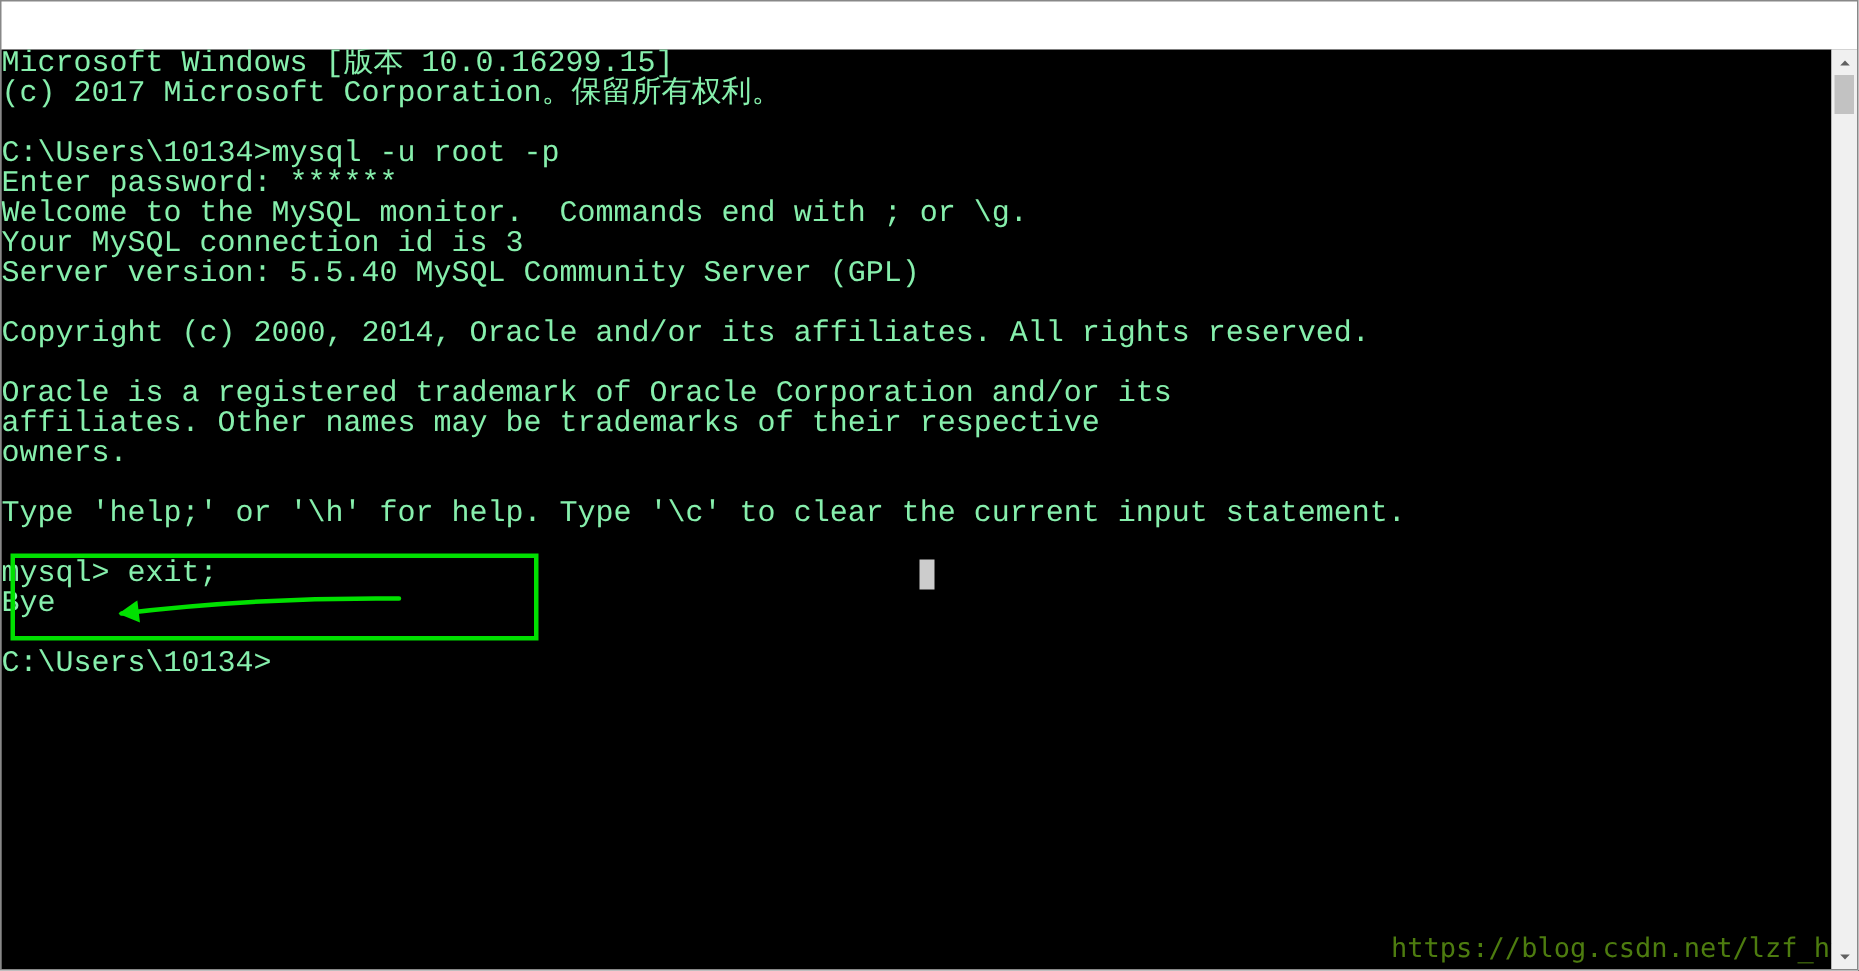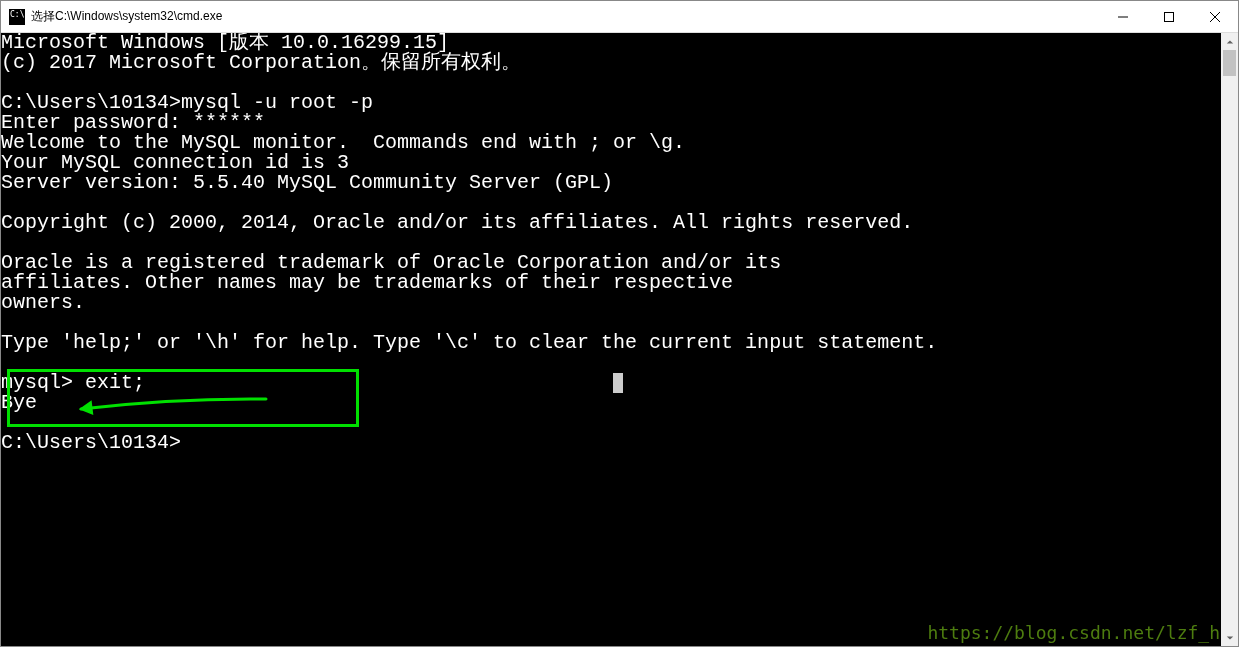--- a/index.html
+++ b/index.html
@@ -5,58 +5,38 @@
   * { margin:0; padding:0; box-sizing:border-box; }
   html,body { width:1239px; height:647px; font-family:"Segoe UI",Arial,sans-serif; background:#fff; overflow:hidden; }
   .window { width:1239px; height:647px; border:1px solid #888; background:#fff; position:relative; }
   .titlebar { height:32px; background:#fff; display:flex; align-items:center; border-bottom:1px solid #ddd; }
   .tb-icon { width:16px; height:16px; margin:0 6px 0 8px; display:inline-block; background:#000; position:relative; }
   .tb-icon::after { content:"C:\\"; color:#fff; font:8px/1 "Consolas",monospace; position:absolute; top:2px; left:1px; }
   .tb-title { font-size:12px; color:#000; flex:0 0 auto; }
   .tb-spacer { flex:1 1 auto; }
   .tb-btn { width:46px; height:32px; display:flex; align-items:center; justify-content:center; color:#000; cursor:pointer; }
   .tb-btn svg { width:10px; height:10px; }
-  .client { position:absolute; top:32px; left:0; right:0; bottom:0; background:#000; color:#ffffff; font:20px/20px "NSimSun","SimSun","Consolas","Courier New",monospace; white-space:pre; overflow:hidden; }
+  .client { position:absolute; top:32px; left:0; right:0; bottom:0; background:#000; color:#86efac; font:20px/20px "NSimSun","SimSun","Consolas","Courier New",monospace; white-space:pre; overflow:hidden; }
   .client .row { white-space:pre; }
   .scrollbar { position:absolute; top:32px; right:0; width:17px; bottom:0; background:#f0f0f0; }
   .sb-track { position:absolute; top:17px; bottom:17px; left:0; right:0; background:#f0f0f0; }
   .sb-thumb { position:absolute; left:2px; right:2px; top:0; height:26px; background:#c2c2c2; }
   .sb-btn { position:absolute; left:0; right:0; height:17px; display:flex; align-items:center; justify-content:center; background:#f0f0f0; }
   .sb-btn.top { top:0; } .sb-btn.bot { bottom:0; }
   .sb-btn svg { width:8px; height:8px; fill:#606060; }
   .highlight-box { position:absolute; border:3px solid #00e000; pointer-events:none; }
   .arrow { position:absolute; pointer-events:none; }
   .cursor-block { display:inline-block; width:10px; height:20px; background:#ccc; vertical-align:top; }
   .watermark { position:absolute; right:18px; bottom:4px; color:#4d7c0f; font:18px/1 "NSimSun","Consolas",monospace; white-space:pre; }
 </style>
 </head>
 <body>
 
 <div class="window">
 
-  <div class="titlebar">
-    <span class="tb-icon"></span>
-    <span class="tb-title">选择C:\Windows\system32\cmd.exe</span>
-    <span class="tb-spacer"></span>
-    <div class="tb-btn">
-      <svg viewBox="0 0 10 10">
-          <rect x="0" y="4.5" width="10" height="1" fill="#000"></rect>
-        </svg>
-    </div>
-    <div class="tb-btn">
-      <svg viewBox="0 0 10 10">
-          <rect x="0.5" y="0.5" width="9" height="9" fill="none" stroke="#000" stroke-width="1"></rect>
-        </svg>
-    </div>
-    <div class="tb-btn">
-      <svg viewBox="0 0 10 10">
-          <path d="M0 0 L10 10 M10 0 L0 10" stroke="#000" stroke-width="1"></path>
-        </svg>
-    </div>
-  </div>
 
   <div class="client" id="client"><div class="row">Microsoft Windows [版本 10.0.16299.15]</div><div class="row">(c) 2017 Microsoft Corporation。保留所有权利。</div><div class="row"> </div><div class="row">C:\Users\10134&gt;mysql -u root -p</div><div class="row">Enter password: ******</div><div class="row">Welcome to the MySQL monitor.  Commands end with ; or \g.</div><div class="row">Your MySQL connection id is 3</div><div class="row">Server version: 5.5.40 MySQL Community Server (GPL)</div><div class="row"> </div><div class="row">Copyright (c) 2000, 2014, Oracle and/or its affiliates. All rights reserved.</div><div class="row"> </div><div class="row">Oracle is a registered trademark of Oracle Corporation and/or its</div><div class="row">affiliates. Other names may be trademarks of their respective</div><div class="row">owners.</div><div class="row"> </div><div class="row">Type 'help;' or '\h' for help. Type '\c' to clear the current input statement.</div><div class="row"> </div><div class="row"><span>mysql&gt; exit;                                       </span><span class="cursor-block"></span></div><div class="row">Bye</div><div class="row"> </div><div class="row">C:\Users\10134&gt;</div></div>
 
   <div class="highlight-box" id="hl" style="top: 368px; left: 6px; width: 352px; height: 58px;"></div>
   <svg class="arrow" id="arrow" width="213" height="38" viewBox="0 0 213 38" style="left: 66px; top: 384px;">
       <path d="M 199 14 Q 106.5 13 14 24" stroke="#00e000" stroke-width="3" fill="none" stroke-linecap="round"></path>
       <path d="M 23.777941856696003 17.043574693344837 L 14 24 L 25.13667458535114 28.469281729763072 Z" fill="#00e000" stroke="#00e000" stroke-width="2"></path>
     </svg>
 
   <div class="scrollbar">

